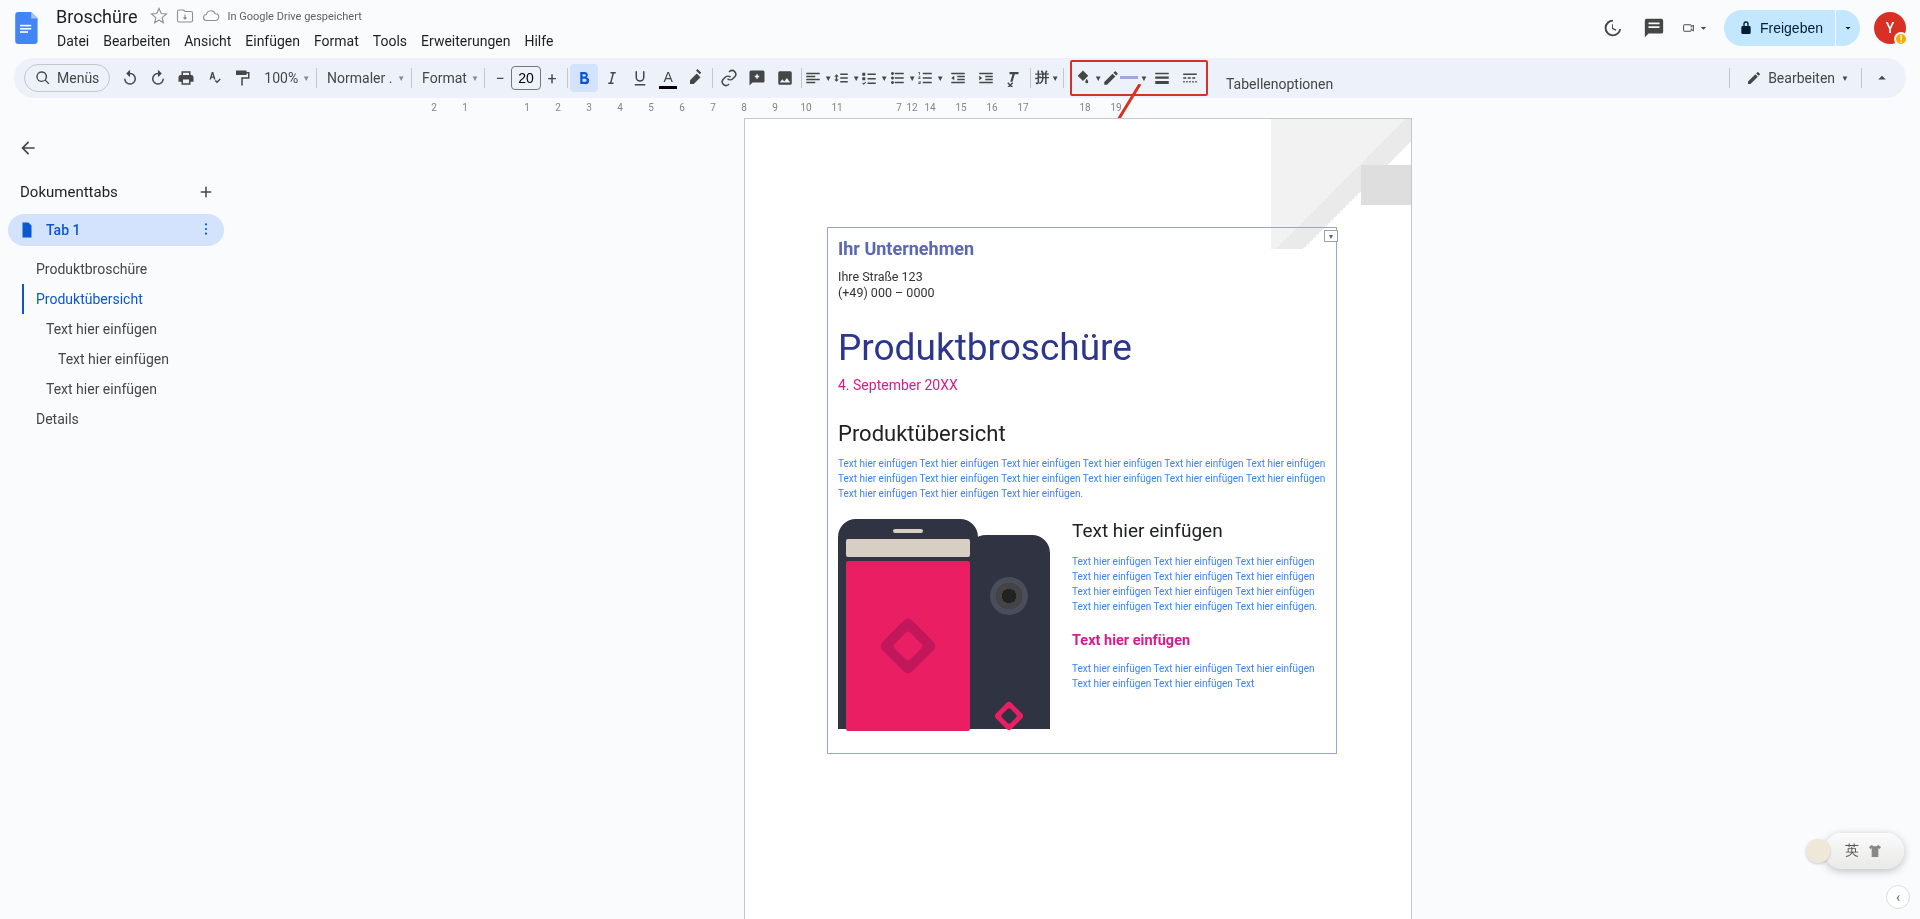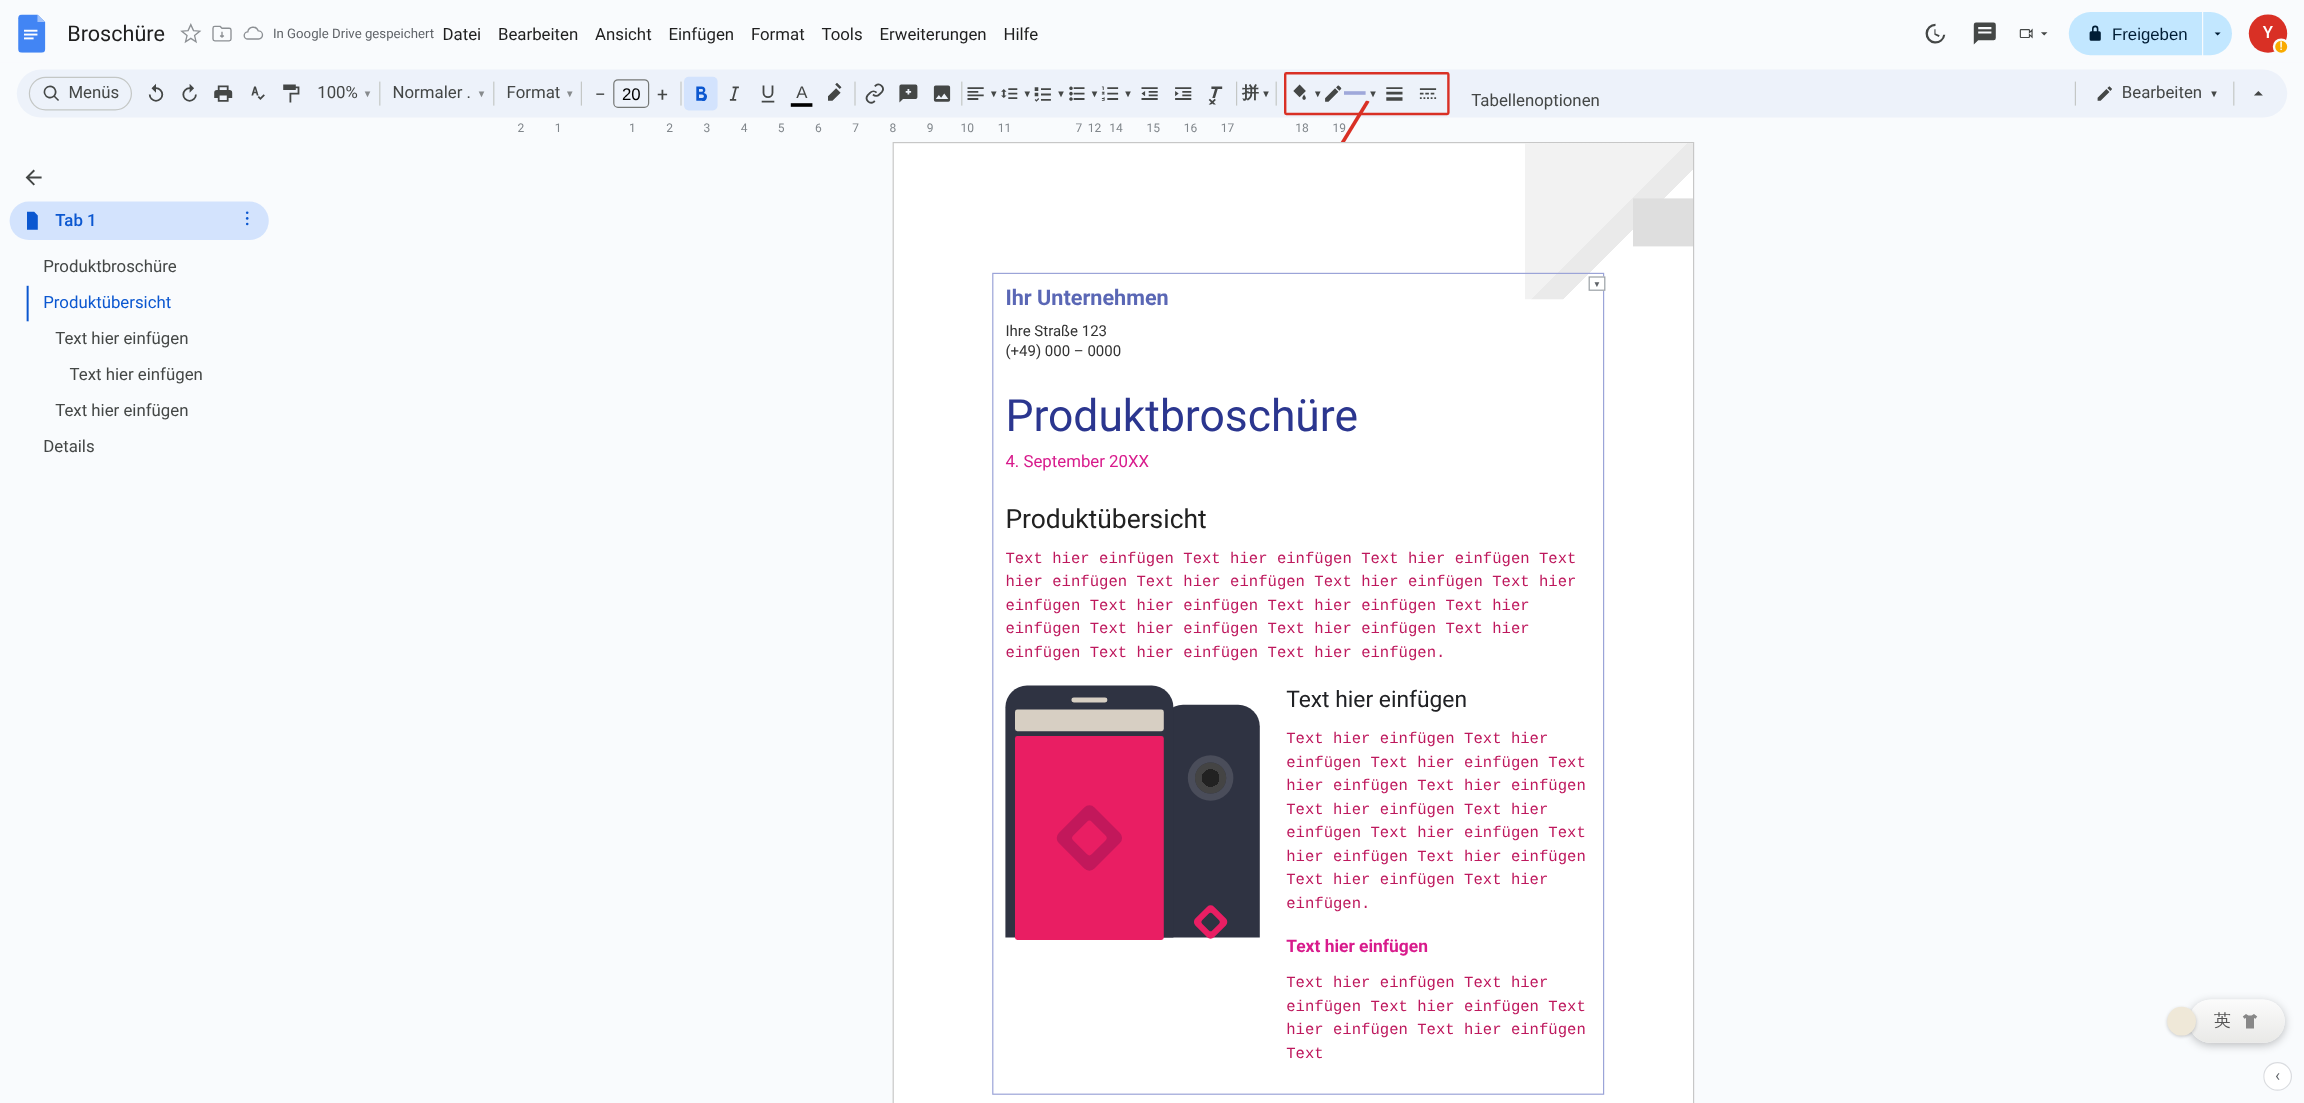--- a/index.html
+++ b/index.html
@@ -20,21 +20,21 @@
     padding: 4px 14px 0 8px;
     background: #f9fbfd;
   }
   .docs-logo {
     width: 40px; height: 40px;
     display: flex; align-items: center; justify-content: center;
     cursor: pointer;
   }
   .docs-logo svg { width: 32px; height: 32px; }
 
-  .title-col { display: flex; flex-direction: row; margin-left: 2px; flex: 0 0 auto; }
+  .title-col { display: flex; flex-direction: column; margin-left: 2px; flex: 0 0 auto; }
   .title-row { display: flex; align-items: center; gap: 6px; height: 24px; }
   .doc-name {
     font-size: 18px; color: #1f1f1f; font-weight: 400;
     padding: 0 6px; border-radius: 4px;
   }
   .title-icon { width: 20px; height: 20px; display: flex; align-items: center; justify-content: center; opacity: .7; cursor: pointer; }
   .title-icon svg { width: 18px; height: 18px; fill: #5f6368; }
   .cloud-row { display: flex; align-items: center; gap: 4px; font-size: 12px; color: #5f6368; }
   .menubar { display: flex; align-items: center; height: 22px; margin-top: 2px; }
   .menubar span {
@@ -179,21 +179,21 @@
   }
   .h-company {
     font-size: 18px; font-weight: 700; color: #5a67b5; margin: 4px 0 10px;
   }
   .addr { font-size: 12.5px; line-height: 1.3; color: #333; }
   .h-title {
     font-size: 37px; font-weight: 400; color: #2b368f; margin: 24px 0 8px;
   }
   .date { font-size: 14px; color: #d81b8c; margin-bottom: 28px; }
   .h2 { font-size: 22px; font-weight: 400; color: #212121; margin: 8px 0 10px; }
-  .body-text { font-size: 13px; color: #be185d; line-height: 1.5; font-family: Liberation Mono, monospace; }
+  .body-text { font-size: 10px; color: #3b82f6; line-height: 1.5; }
 
   .cols { display: flex; gap: 22px; margin-top: 18px; }
   .phone {
     width: 212px; height: 210px; position: relative; flex: 0 0 auto;
   }
   .phone .back {
     position: absolute; left: 130px; top: 16px; width: 82px; height: 194px;
     background: #2f3342; border-radius: 18px 18px 0 0;
   }
   .phone .back .cam {
@@ -573,20 +573,28 @@
 </svg>
 
 <div class="main">
 
   <div class="sidebar">
     <div class="sb-back">
         <svg viewBox="0 0 24 24">
           <path d="M20 11H7.8l5.6-5.6L12 4l-8 8 8 8 1.4-1.4L7.8 13H20z"></path>
         </svg>
       </div>
+    <div class="sb-head">
+      <span>Dokumenttabs</span>
+      <span class="sb-plus">
+          <svg viewBox="0 0 24 24" width="18" height="18">
+            <path d="M11 5h2v6h6v2h-6v6h-2v-6H5v-2h6z" fill="#444746"></path>
+          </svg>
+        </span>
+    </div>
     <div class="tab-chip">
       <svg viewBox="0 0 24 24" width="18" height="18">
           <path d="M6 2h8l4 4v16H6zM8 8h8v2H8zm0 4h8v2H8zm0 4h5v2H8z" fill="#0b57d0"></path>
         </svg>
       <span>Tab 1</span>
       <span class="dots"><svg viewBox="0 0 24 24" width="16" height="16">
             <circle cx="12" cy="5" r="1.6" fill="#0b57d0"></circle>
             <circle cx="12" cy="12" r="1.6" fill="#0b57d0"></circle>
             <circle cx="12" cy="19" r="1.6" fill="#0b57d0"></circle>
           </svg></span>

